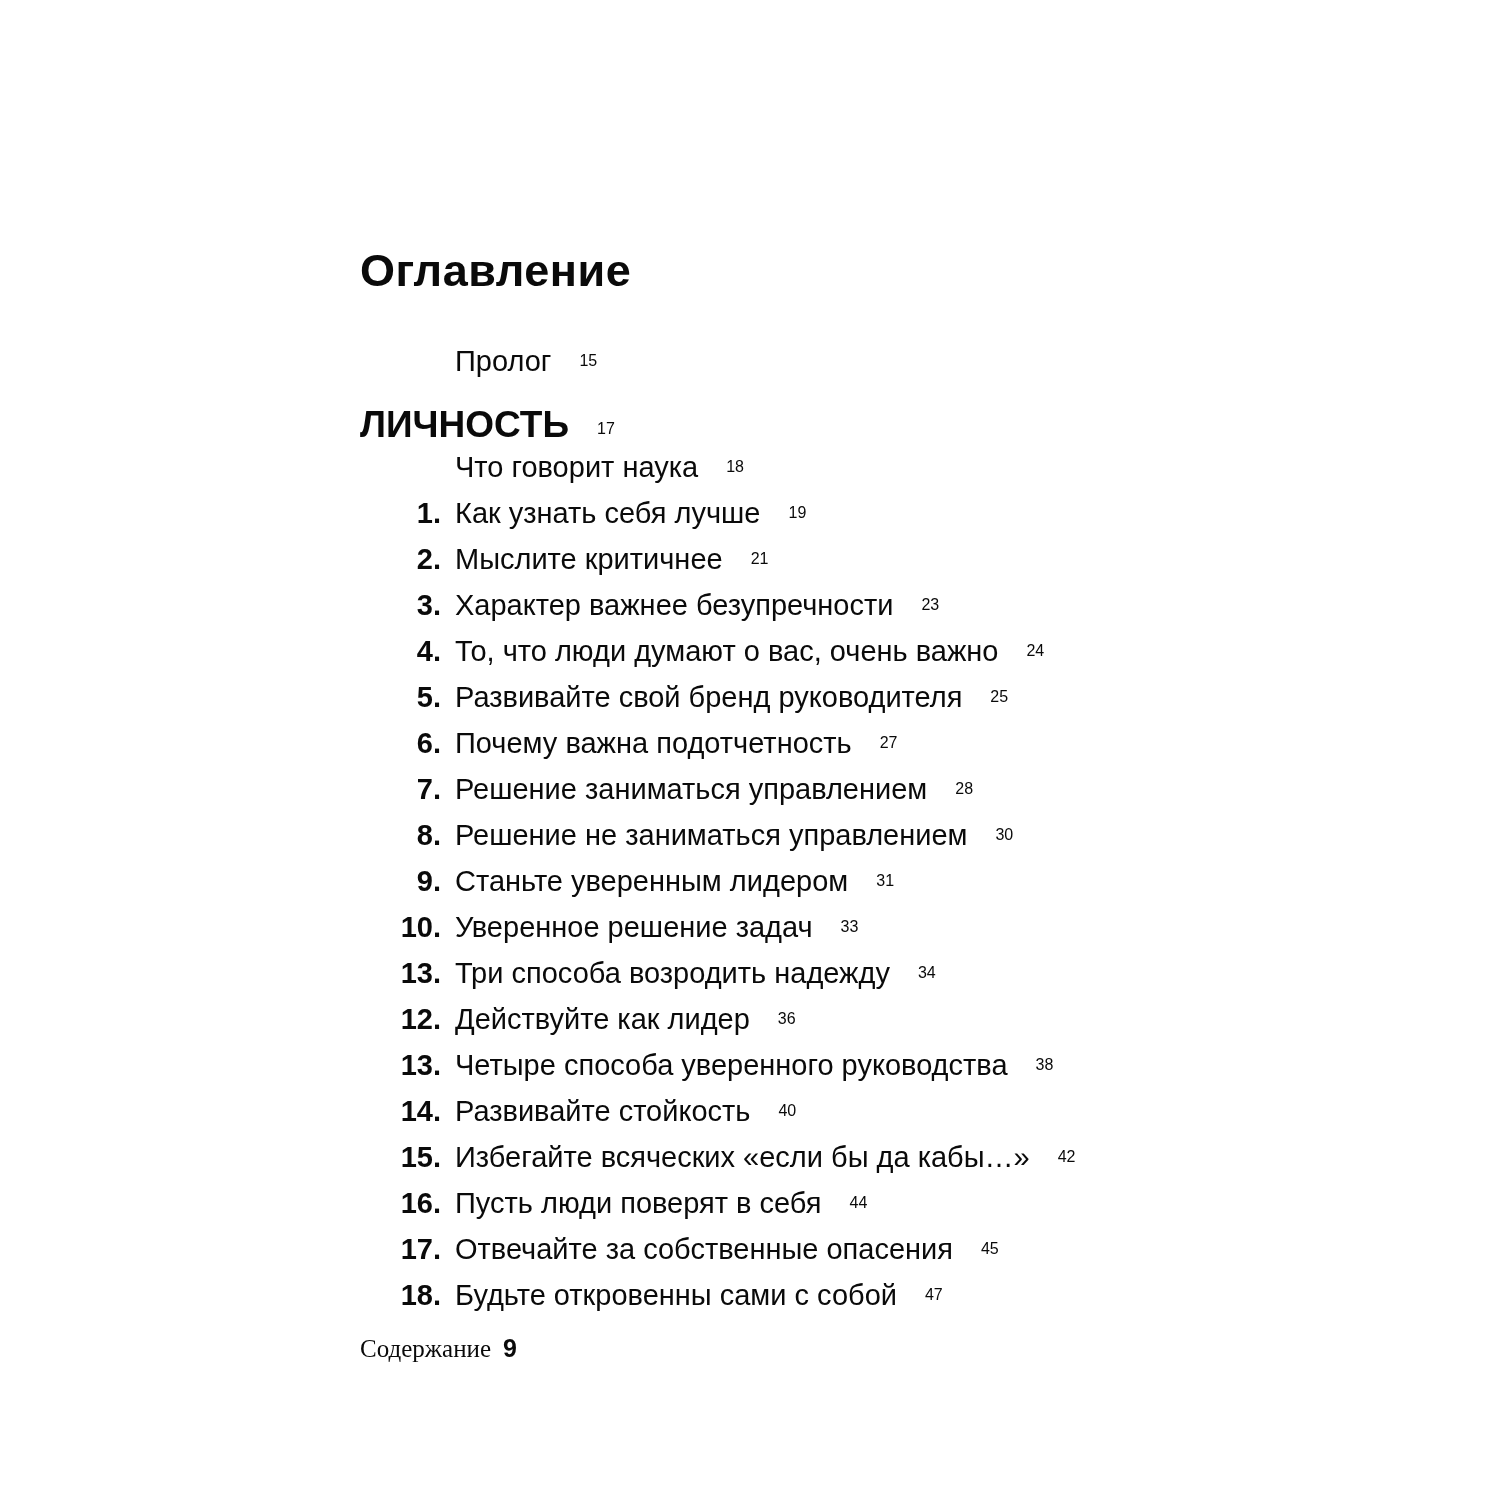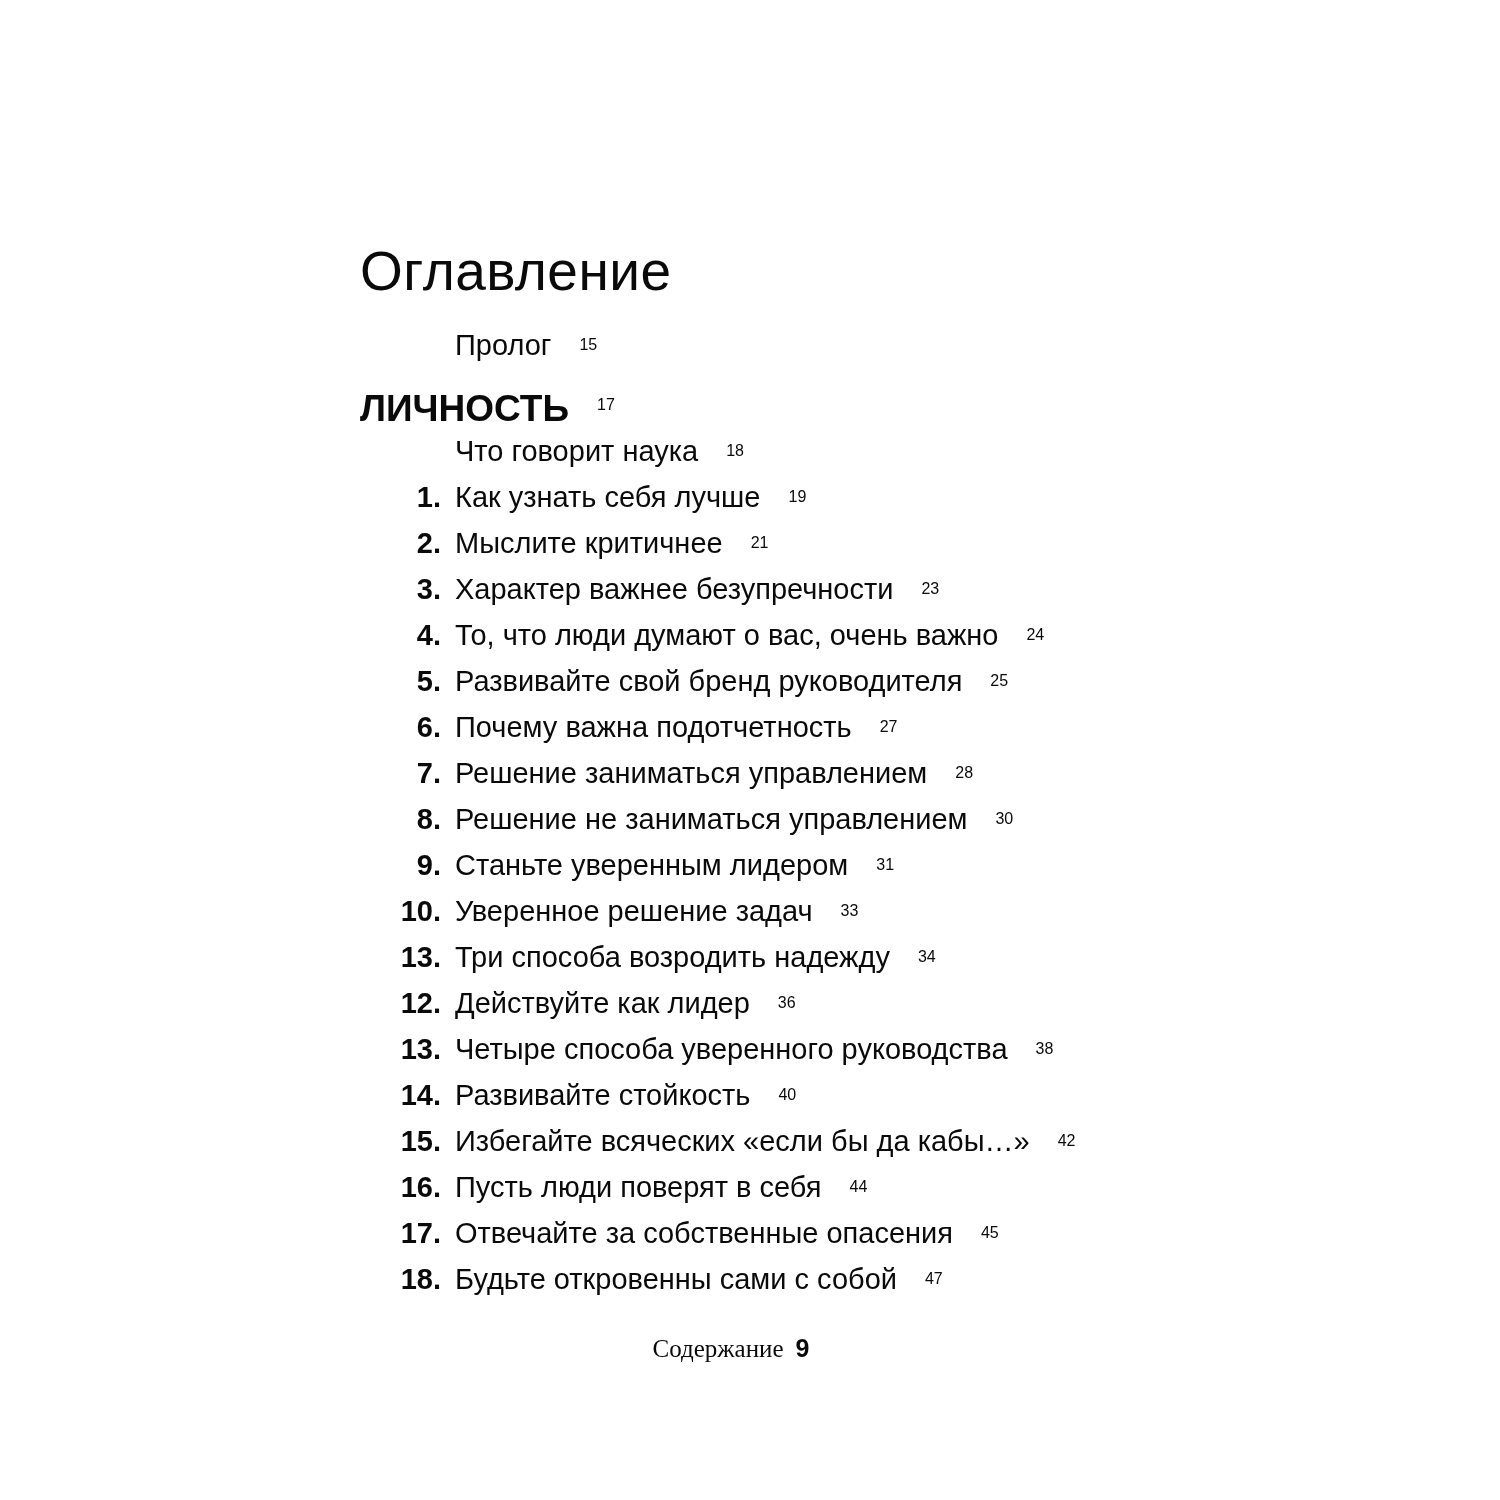--- a/index.html
+++ b/index.html
@@ -10,30 +10,30 @@
     font-family: "Liberation Sans", sans-serif;
     position: relative;
     overflow: hidden;
   }
   .page {
     position: absolute;
     inset: 0;
     padding: 246px 0 0 360px;
   }
   .title {
-    font-size: 55px;
-    font-weight: normal;
+    font-size: 45px;
+    font-weight: bold;
     letter-spacing: 0.5px;
     line-height: 50px;
-    margin-bottom: 32px;
+    margin-bottom: 48px;
   }
   .toc { width: 760px; }
   .toc-row {
     display: flex;
-    align-items: flex-start;
+    align-items: flex-end;
     font-size: 29px;
     line-height: 34px;
     margin-bottom: 12px;
   }
   .num {
     flex: none;
     width: 81px;
     text-align: right;
     font-weight: bold;
   }
@@ -53,21 +53,21 @@
     margin-left: 0;
     font-size: 37px;
     font-weight: bold;
     line-height: 42px;
   }
   .footer {
     position: absolute;
     top: 1334px;
     left: 360px;
     width: 742px;
-    text-align: center;
+    text-align: left;
     font-size: 25px;
   }
   .footer .footer-label {
     font-family: "Liberation Serif", serif;
   }
   .footer .footer-page {
     font-weight: bold;
     margin-left: 12px;
   }
 </style>

